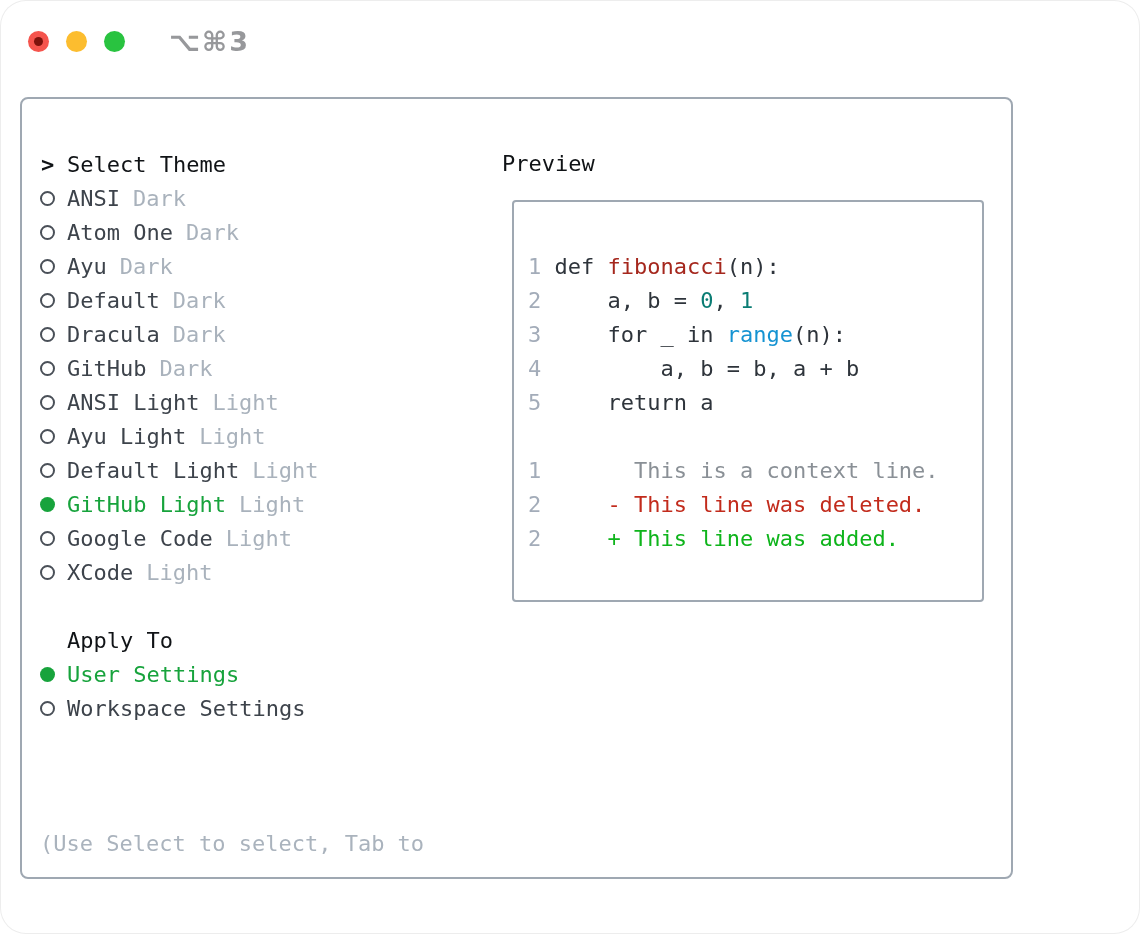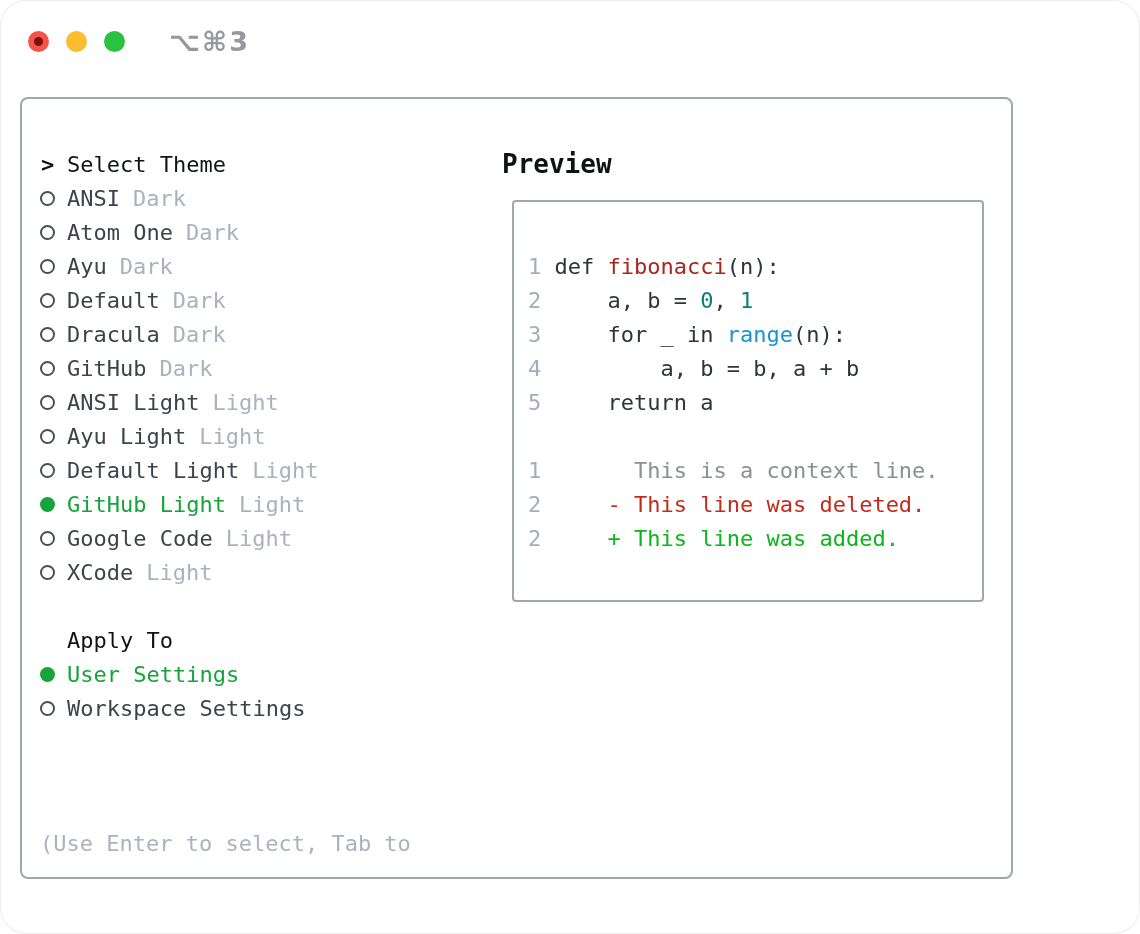--- a/index.html
+++ b/index.html
@@ -41,21 +41,21 @@
   .theme-name{color:var(--theme-name);}
   .theme-name.selected{color:var(--selected-green);}
   .variant-tag{color:var(--variant-tag);margin-left:13px;}
   .apply-heading{color:var(--heading-black);}
   .option-label{color:var(--theme-name);}
   .option-label.selected{color:var(--selected-green);}
   .hint{color:var(--hint);font-size:22px;line-height:34px;white-space:pre;}
   
   .preview-heading{
     position:absolute;left:480px;top:48px;height:34px;line-height:34px;
-    font-size:26px;font-weight:bold;color:var(--heading-black);
+    font-size:22px;font-weight:normal;color:var(--heading-black);
   }
   .preview-box{
     position:absolute;left:490px;top:101px;width:472px;height:402px;
     border:2px solid var(--panel-border);border-radius:4px;box-sizing:border-box;
     padding:48px 16px 0 14px;font-size:22px;overflow:hidden;
   }
   .code-line{height:34px;line-height:34px;white-space:pre;}
   .blank-line{height:34px;}
   .ln{color:var(--line-number);}
   .seg-plain{color:var(--code-plain);}
@@ -111,21 +111,21 @@
       </div>
 
       <div id="apply-list">
           <div class="row apply-row"><span class="marker radio selected"></span><span class="option-label selected">User Settings</span></div>
           <div class="row apply-row"><span class="marker radio"></span><span class="option-label">Workspace Settings</span></div>
         </div>
 
       <div class="row blank"></div>
 
       <div class="hint">
-        <div>(Use Enter to select, Tab to</div>
+        <div>(Use Select to select, Tab to</div>
         <div>change focus)</div>
       </div>
     </div>
 
     <div class="preview-heading">Preview</div>
 
     <div class="preview-box">
       <div id="code-lines">
           <div class="code-line"><span class="ln">1</span> <span class="seg-plain">def </span><span class="seg-func">fibonacci</span><span class="seg-plain">(n):</span></div>
           <div class="code-line"><span class="ln">2</span> <span class="seg-plain">    a, b = </span><span class="seg-num">0</span><span class="seg-plain">, </span><span class="seg-num">1</span></div>

